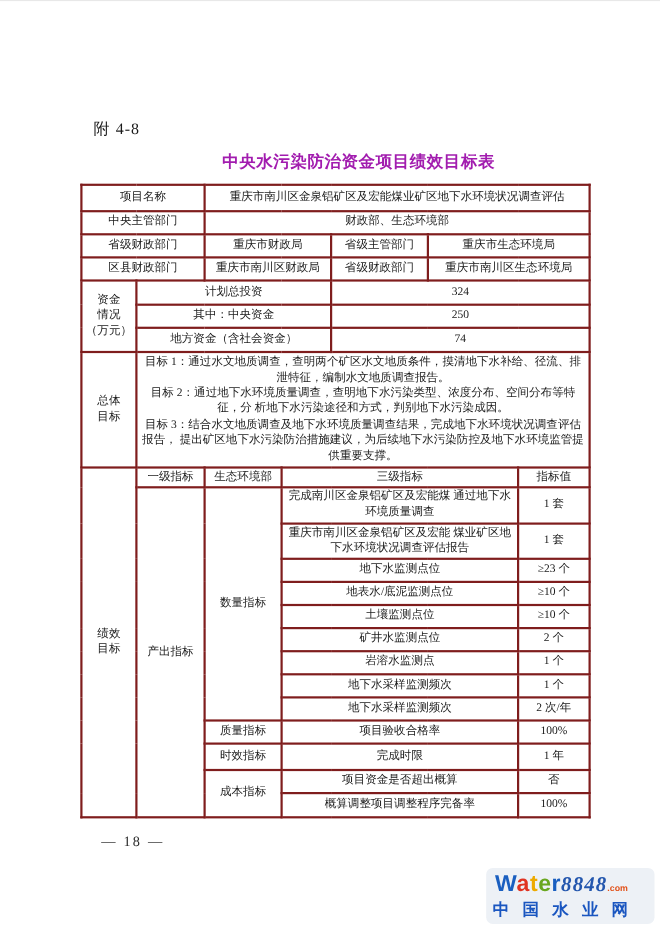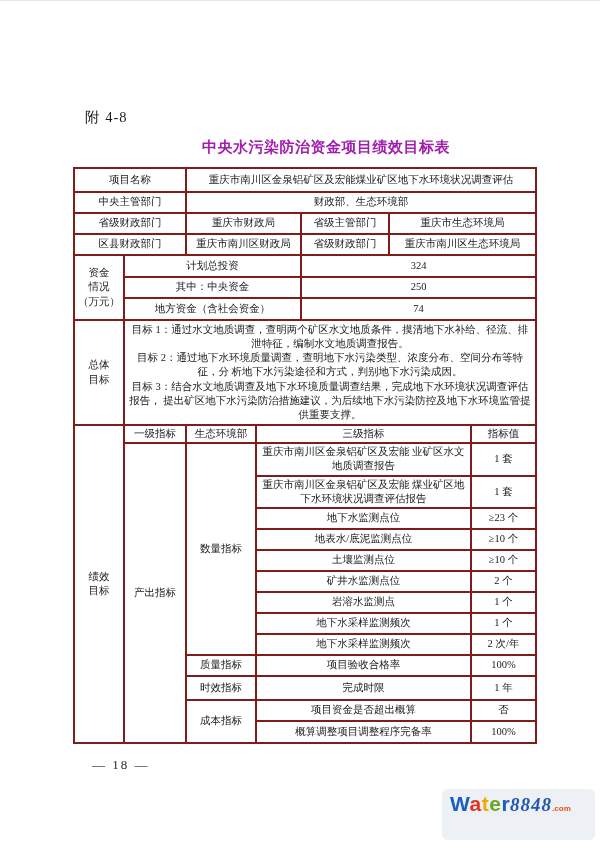--- a/index.html
+++ b/index.html
@@ -125,21 +125,21 @@
 目标</td>
     <td>一级指标</td>
     <td>生态环境部</td>
     <td colspan="3">三级指标</td>
     <td>指标值</td>
   </tr>
 
   <tr class="h32">
     <td rowspan="13">产出指标</td>
     <td rowspan="9">数量指标</td>
-    <td colspan="3" class="left">重庆市南川区金泉铝矿区及宏能 业矿区水文地质调查报告</td>
+    <td colspan="3" class="left">完成南川区金泉铝矿区及宏能煤 通过地下水环境质量调查</td>
     <td>1 套</td>
   </tr>
   <tr class="h32">
     <td colspan="3" class="left">重庆市南川区金泉铝矿区及宏能 煤业矿区地下水环境状况调查评估报告</td>
     <td>1 套</td>
   </tr>
   <tr class="h21">
     <td colspan="3" class="left">地下水监测点位</td>
     <td>≥23 个</td>
   </tr>
@@ -191,13 +191,14 @@
   </tr>
 </tbody>
   </table>
 
 <div class="page-number">— 18 —</div>
 
 <div class="logo" style="background-color: rgb(237, 241, 246);">
   <div class="logo-line1">
     <span class="brand-letter" style="color: rgb(26, 95, 192);">W</span><span class="brand-letter" style="color: rgb(224, 51, 34);">a</span><span class="brand-letter" style="color: rgb(237, 170, 0);">t</span><span class="brand-letter" style="color: rgb(105, 167, 31);">e</span><span class="brand-letter" style="color: rgb(26, 95, 192);">r</span><span class="brand-num" style="color: rgb(36, 87, 174);">8848</span><span class="brand-tld" style="color: rgb(226, 82, 26);">.com</span>
   </div>
+  <div class="logo-line2" style="color: rgb(26, 86, 192);">中国水业网</div>
 </div>
 
 </body></html>

